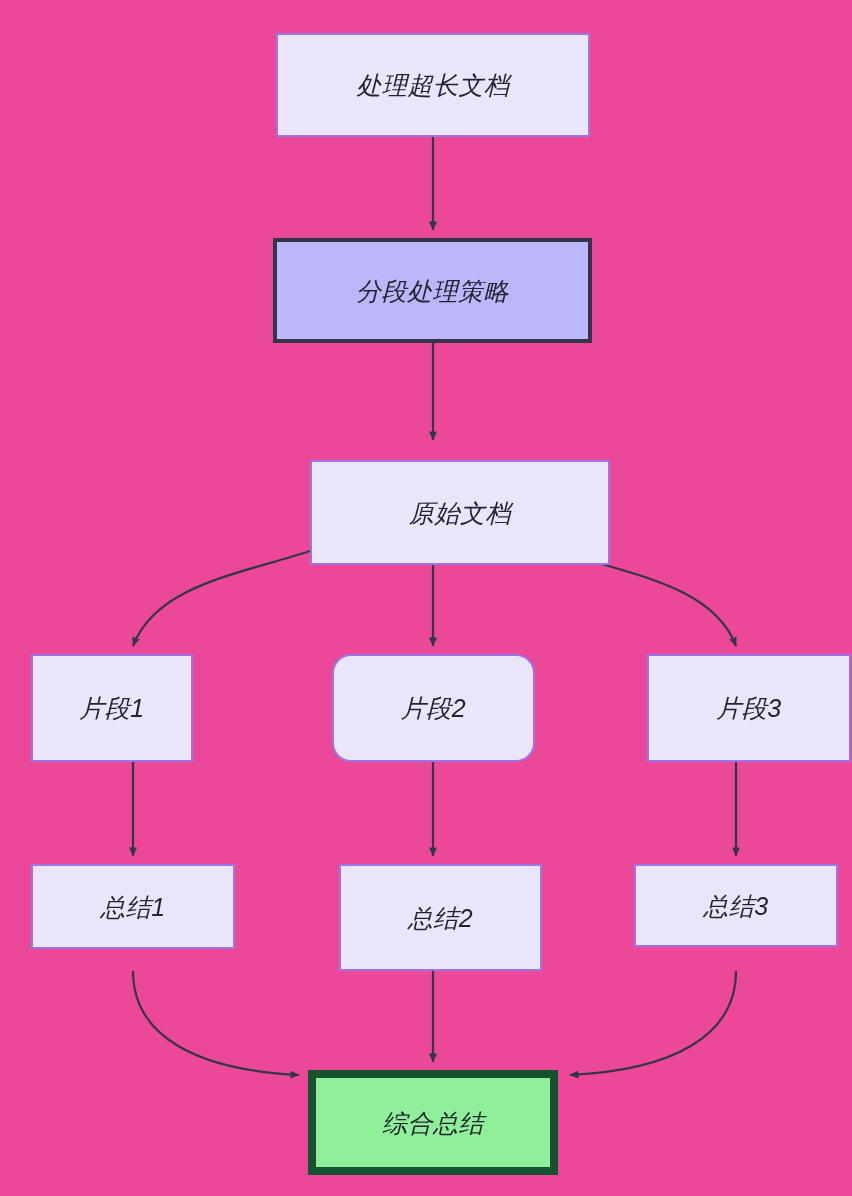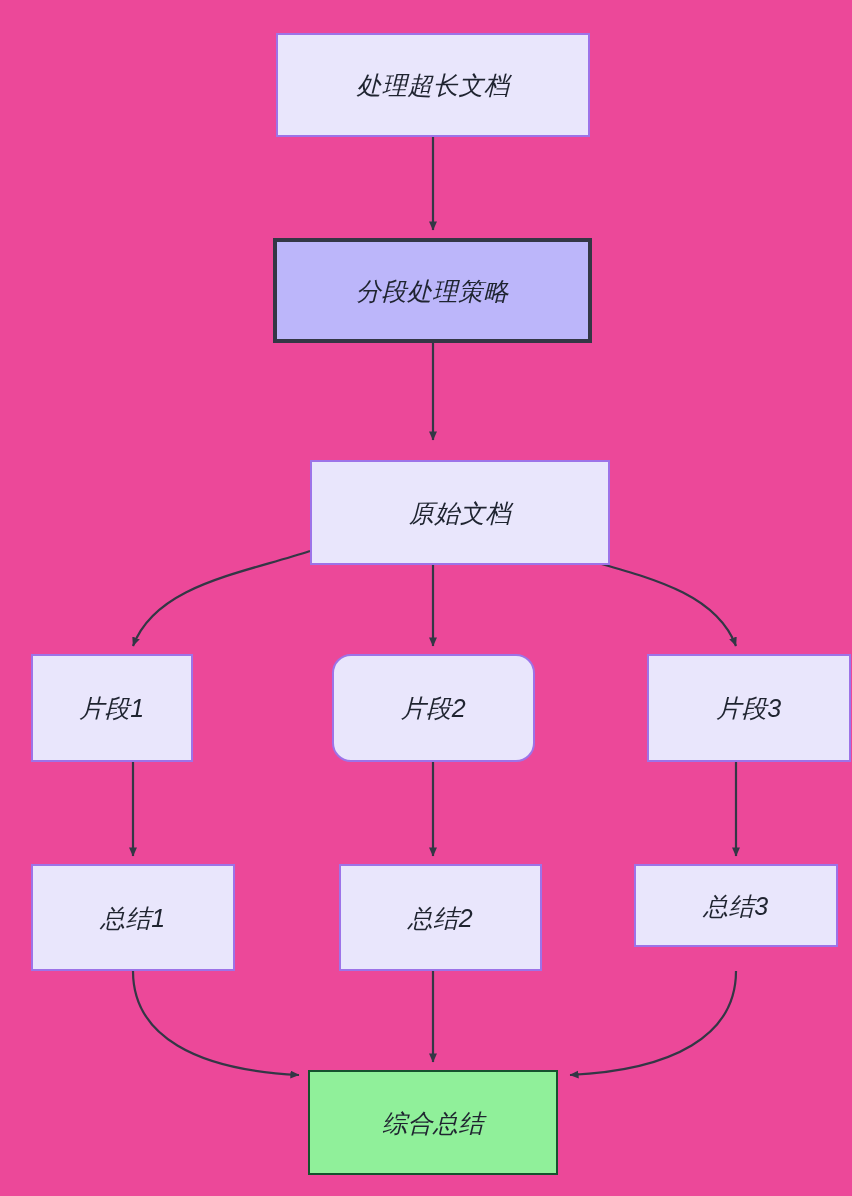--- a/index.html
+++ b/index.html
@@ -43,30 +43,30 @@
   .node.plain {
     background: #e9e6fc;
     border: 2px solid #9d73e8;
   }
   .node.emphasis {
     background: #bcb6fa;
     border: 4px solid #333745;
   }
   .node.result {
     background: #90f09a;
-    border: 2px solid #14532d;
+    border: 8px solid #14532d;
   }
   
   #n-long-doc   { left: 276px; top: 33px;   width: 314px; height: 104px; }
   #n-strategy   { left: 273px; top: 238px;  width: 319px; height: 105px; }
   #n-source-doc { left: 310px; top: 460px;  width: 300px; height: 105px; }
   #n-chunk-1    { left: 31px;  top: 654px;  width: 162px; height: 108px; }
   #n-chunk-2    { left: 332px; top: 654px;  width: 203px; height: 108px; border-radius: 19px; }
   #n-chunk-3    { left: 634px; top: 654px;  width: 204px; height: 108px; margin-left: 13px; }
-  #n-summary-1  { left: 31px;  top: 864px;  width: 204px; height: 107px; }
+  #n-summary-1  { left: 31px;  top: 864px;  width: 204px; height: 85px; }
   #n-summary-2  { left: 332px; top: 864px;  width: 203px; height: 107px; margin-left: 7px; }
   #n-summary-3  { left: 634px; top: 864px;  width: 204px; height: 83px; }
   #n-final      { left: 308px; top: 1070px; width: 250px; height: 105px; }
 </style>
 </head>
 <body>
 
 <div id="canvas">
 
   <svg id="edges" viewBox="0 0 852 1196" width="852" height="1196" xmlns="http://www.w3.org/2000/svg">

